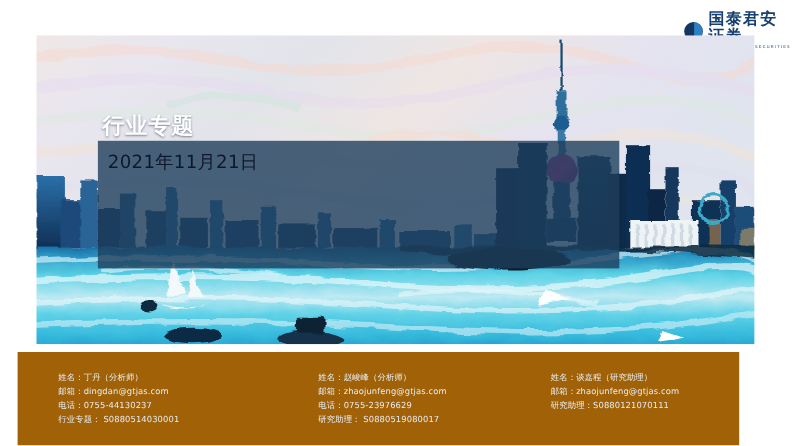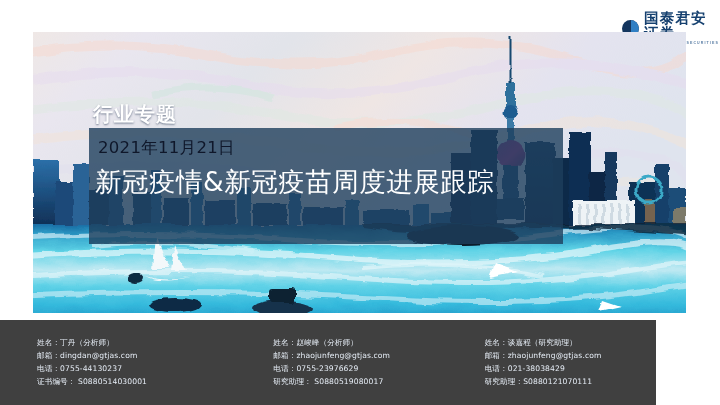--- a/index.html
+++ b/index.html
@@ -60,22 +60,22 @@
     font-family:"DejaVu Sans","Liberation Sans",sans-serif;
   }
   .title-main{
     position:absolute;left:95px;top:164px;
     font-size:26.5px;color:#ffffff;letter-spacing:.5px;
     font-family:"DejaVu Sans","Liberation Sans",sans-serif;
   }
 
   
   .footer{
-    position:absolute;left:0;top:320px;width:656px;height:85px;
-    background:#404040;
+    position:absolute;left:16px;top:320px;width:656px;height:85px;
+    background:#a16207;
   }
   .footer-cols{
     position:absolute;left:37px;top:16px;width:660px;
     display:flex;
   }
   .fcol{width:223px;}
   .fcol:nth-child(2){width:222px;margin-left:24px;}
   .fline{
     font-size:7.6px;color:#e6edf6;line-height:13px;white-space:nowrap;
     font-family:"DejaVu Sans","Liberation Sans",sans-serif;
@@ -238,42 +238,40 @@
 
         <path d="M330 196 q60 10 130 2 q60 -6 203 6 l0 -12 l-333 0 z" fill="#0a2035" opacity=".8"></path>
         <ellipse cx="430" cy="204" rx="56" ry="10" fill="#071a2c"></ellipse>
       </g>
     </svg>
   </div>
 
   <div class="kicker">行业专题</div>
   <div class="titleband"></div>
   <div class="title-date">2021年11月21日</div>
-  <div class="title-main">新冠疫情&amp;新冠疫苗周度进展跟踪</div>
 
   <div class="footer">
     <div class="footer-cols">
 
       <div class="fcol">
         <div class="fline">姓名：丁丹（分析师）</div>
         <div class="fline">邮箱：dingdan@gtjas.com</div>
         <div class="fline">电话：0755-44130237</div>
-        <div class="fline">证书编号： S0880514030001</div>
+        <div class="fline">行业专题： S0880514030001</div>
       </div>
 
       <div class="fcol">
         <div class="fline">姓名：赵峻峰（分析师）</div>
         <div class="fline">邮箱：zhaojunfeng@gtjas.com</div>
         <div class="fline">电话：0755-23976629</div>
         <div class="fline">研究助理： S0880519080017</div>
       </div>
 
       <div class="fcol">
         <div class="fline">姓名：谈嘉程（研究助理）</div>
         <div class="fline">邮箱：zhaojunfeng@gtjas.com</div>
-        <div class="fline">电话：021-38038429</div>
         <div class="fline">研究助理：S0880121070111</div>
       </div>
 
     </div>
   </div>
 
 </div>
 
 </body></html>

